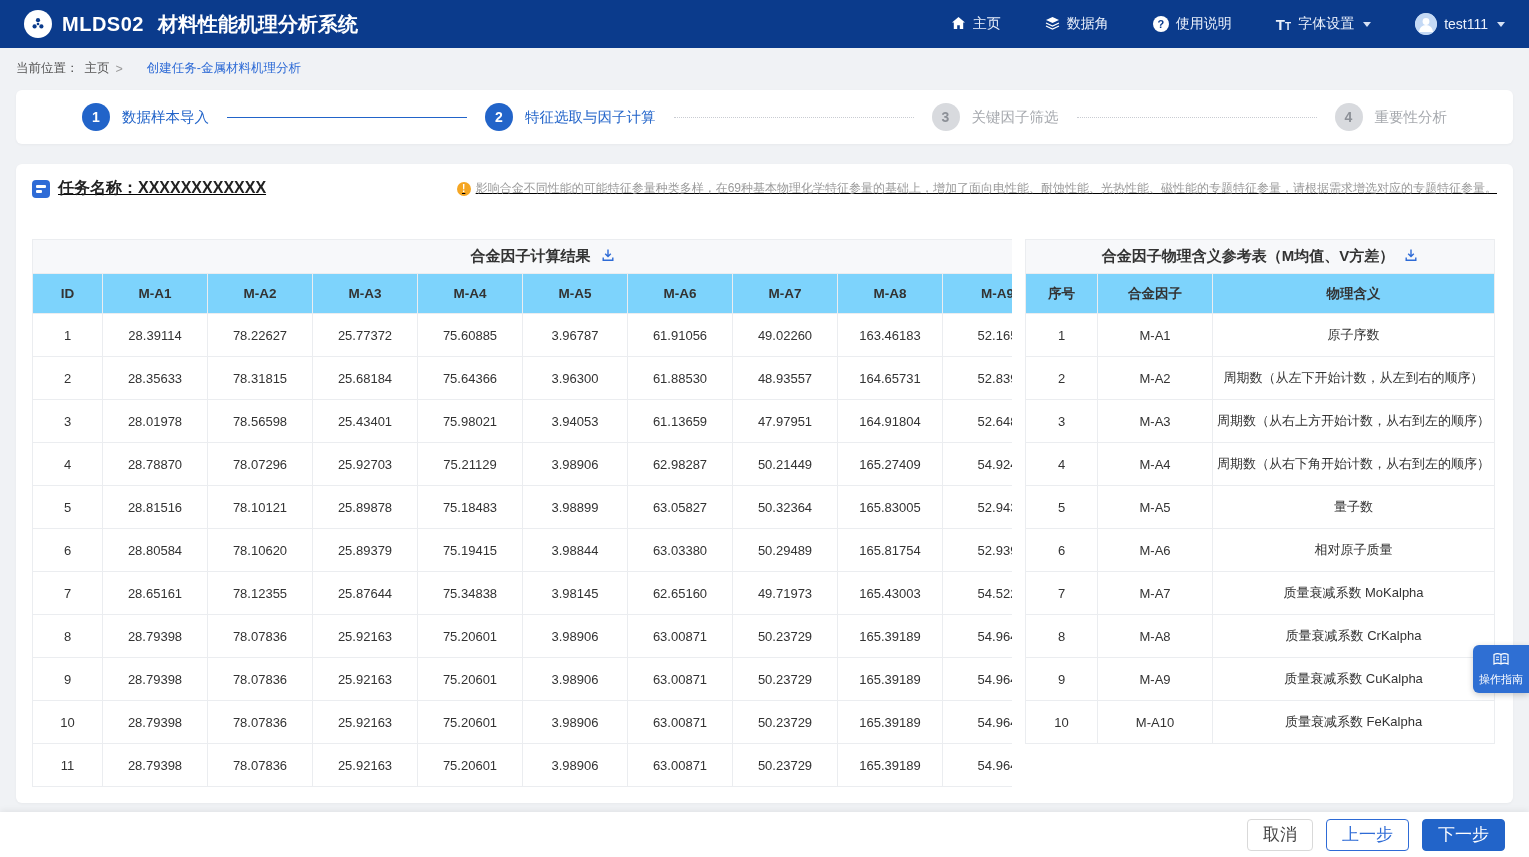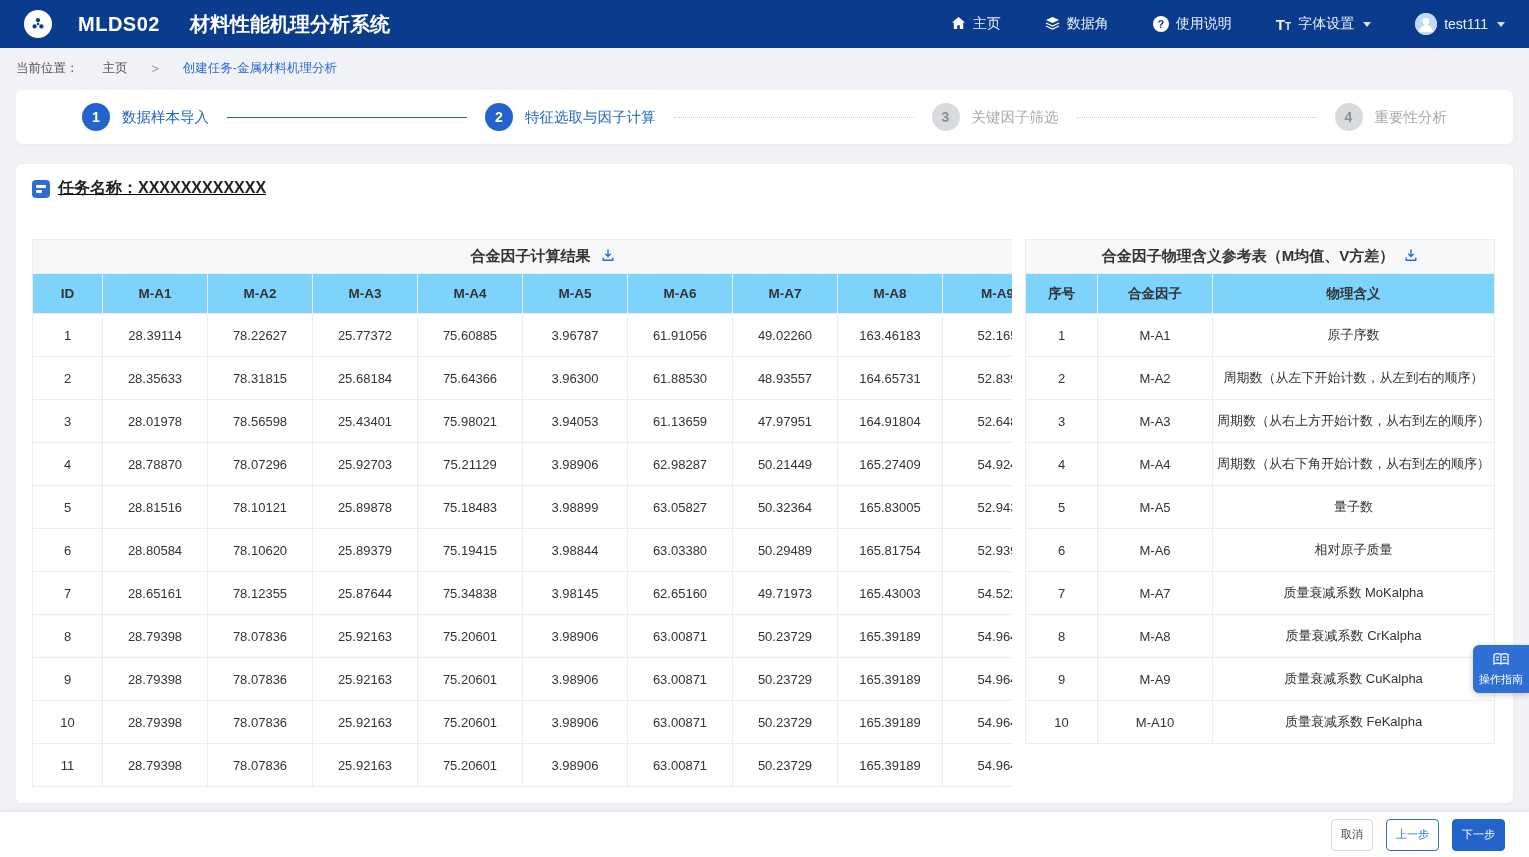--- a/index.html
+++ b/index.html
@@ -9,41 +9,41 @@
     --warning:#f5a623;
     --page-bg:#f0f2f5;
     --border:#ebedf0;
   }
   *{box-sizing:border-box;margin:0;padding:0;}
   html,body{width:1529px;height:857px;overflow:hidden;background:var(--page-bg);
     font-family:"Liberation Sans","DejaVu Sans",sans-serif;position:relative;}
   
   .topbar{height:48px;background:var(--header-bg);display:flex;align-items:center;
     padding:0 24px;color:#fff;}
-  .logo-wrap{display:flex;align-items:center;gap:26px;}
+  .logo-wrap{display:flex;align-items:center;gap:10px;}
   .logo-circle{width:28px;height:28px;border-radius:50%;background:#fff;display:flex;
     align-items:center;justify-content:center;}
   .logo-title{font-size:20px;font-weight:bold;letter-spacing:.5px;}
   .logo-sub{font-size:20px;font-weight:bold;margin-left:4px;}
   .topnav{margin-left:auto;display:flex;align-items:center;gap:44px;}
   .nav-item{display:flex;align-items:center;gap:7px;font-size:14px;color:#eaf0fb;cursor:pointer;}
   .q-icon{width:16px;height:16px;border-radius:50%;background:#fff;color:var(--header-bg);
     font-size:11px;font-weight:bold;display:flex;align-items:center;justify-content:center;}
   .q-icon::before{content:"?";}
   .font-icon{font-weight:bold;font-size:15px;}
   .font-icon::before{content:"T";}
   .font-icon::after{content:"T";font-size:10px;}
   .caret{width:0;height:0;border-left:4px solid transparent;border-right:4px solid transparent;
     border-top:5px solid #d6e1f5;margin-left:2px;}
   .avatar{width:22px;height:22px;border-radius:50%;background:#cfe0f7;display:flex;
     align-items:center;justify-content:center;overflow:hidden;}
   
-  .breadcrumb-bar{padding:12px 16px 13px;font-size:12.5px;color:#555;display:flex;gap:24px;align-items:center;}
+  .breadcrumb-bar{padding:12px 16px 13px;font-size:12.5px;color:#555;display:flex;gap:6px;align-items:center;}
   .breadcrumb-bar .sep{color:#999;}
-  .bc-link{color:var(--link);cursor:pointer;}
+  .bc-link{color:var(--link);cursor:pointer;margin-left:18px;}
   
   .steps-card{margin:0 16px;background:#fff;border-radius:6px;height:54px;display:flex;
     align-items:center;padding:0 66px 0 66px;box-shadow:0 1px 3px rgba(0,0,0,.04);}
   .step{display:flex;align-items:center;gap:12px;white-space:nowrap;}
   .step-num{width:28px;height:28px;border-radius:50%;display:flex;align-items:center;
     justify-content:center;font-size:14px;font-weight:bold;}
   .step.active .step-num{background:var(--primary);color:#fff;}
   .step.inactive .step-num{background:#d8dade;color:#8c9097;}
   .step-label{font-size:14.5px;}
   .step.active .step-label{color:var(--primary);}
@@ -74,21 +74,21 @@
   tr.cols th{background:#7dd3fc;height:40px;font-size:13.5px;font-weight:bold;color:#333;}
   td{height:43px;font-size:13px;color:#333;background:#fff;}
   
   .guide-fab{position:absolute;right:0;top:645px;width:56px;height:48px;background:#2f6fd3;
     color:#fff;border-radius:6px 0 0 6px;display:flex;flex-direction:column;align-items:center;
     justify-content:center;gap:3px;font-size:11px;cursor:pointer;box-shadow:0 2px 6px rgba(0,0,0,.2);}
   
   .footer{position:absolute;left:0;right:0;bottom:0;height:45px;background:#fff;display:flex;
     align-items:center;justify-content:flex-end;gap:13px;padding-right:24px;
     box-shadow:0 -2px 6px rgba(0,0,0,.06);}
-  .btn{height:32px;padding:0 9px;border-radius:4px;font-size:11px;cursor:pointer;
+  .btn{height:32px;padding:0 15px;border-radius:4px;font-size:17px;cursor:pointer;
     font-family:inherit;}
   .btn-default{background:#fff;border:1px solid #d9d9d9;color:#444;}
   .btn-outline{background:#fff;border:1px solid var(--link);color:var(--link);}
   .btn-primary{background:var(--primary);border:1px solid var(--primary);color:#fff;}
 </style>
 </head>
 <body>
 
 <div class="topbar">
   <div class="logo-wrap">
@@ -177,20 +177,24 @@
 
 <div class="main-card">
   <div class="task-row">
     <span class="task-icon">
       <svg width="12" height="12" viewBox="0 0 12 12">
         <rect x="1" y="2" width="10" height="3" rx="1" fill="#fff"></rect>
         <rect x="1" y="7" width="6" height="3" rx="1" fill="#fff"></rect>
       </svg>
     </span>
     <span class="task-title">任务名称：XXXXXXXXXXXX</span>
+    <span class="notice">
+      <span class="warn-icon"></span>
+      <span>影响合金不同性能的可能特征参量种类多样，在69种基本物理化学特征参量的基础上，增加了面向电性能、耐蚀性能、光热性能、磁性能的专题特征参量，请根据需求增选对应的专题特征参量。</span>
+    </span>
   </div>
 
   <div class="tables-row">
 
     <div class="result-wrap">
       <table id="result-table">
         <colgroup>
           <col style="width:70px">
             <col style="width:105px">
             <col style="width:105px">

